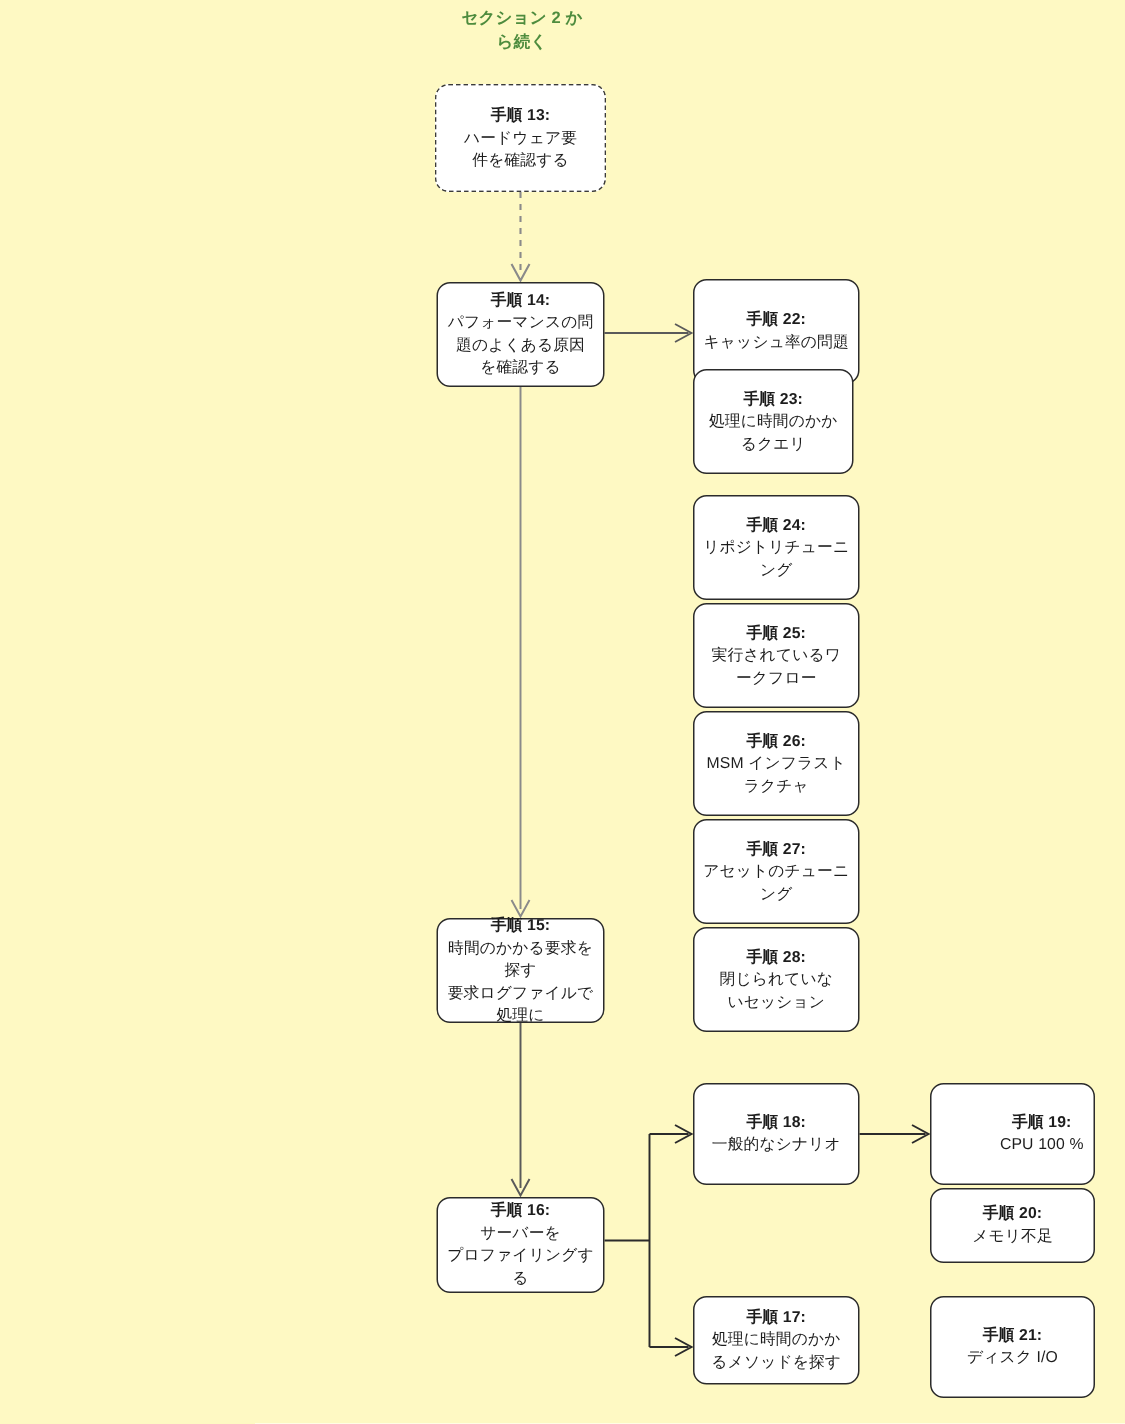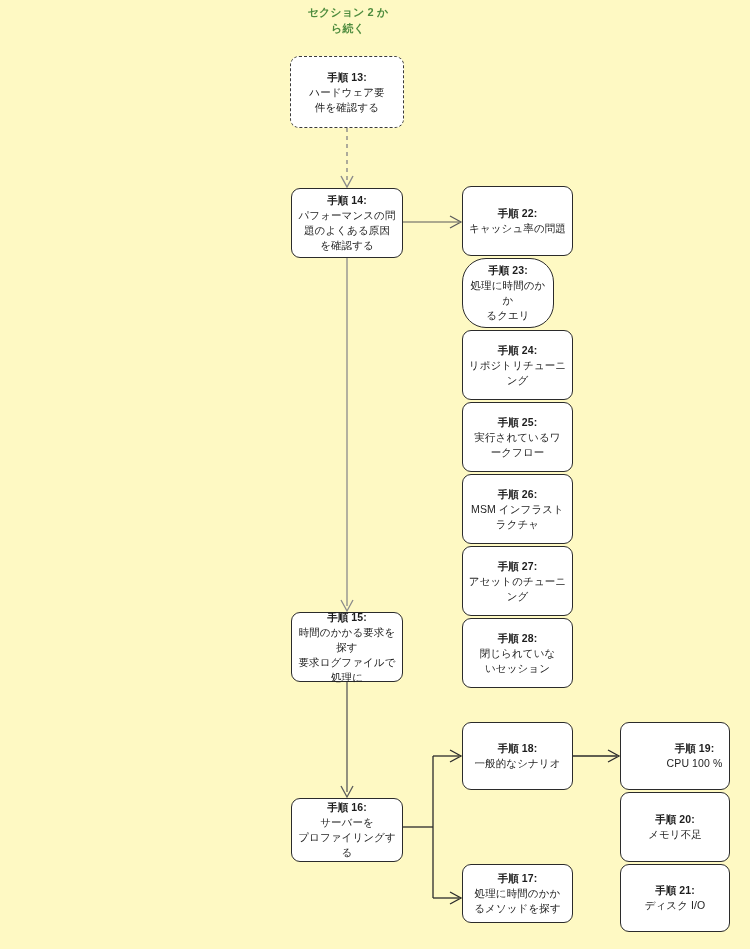--- a/index.html
+++ b/index.html
@@ -151,36 +151,36 @@
   <div class="node" style="left:462px; top:722px; width:111px; height:68px;">
     <div class="title">手順 18:</div>
     <div class="body">一般的なシナリオ</div>
   </div>
 
   <div class="node" style="left:620px; top:722px; width:110px; height:68px;padding-left:44px;">
     <div class="title">手順 19:</div>
     <div class="body">CPU 100 %</div>
   </div>
 
-  <div class="node" style="left:620px; top:792px; width:110px; height:70px;">
+  <div class="node" style="left:620px; top:792px; width:110px; height:50px;">
     <div class="title">手順 20:</div>
     <div class="body">メモリ不足</div>
   </div>
 
   <div class="node" style="left:620px; top:864px; width:110px; height:68px;">
     <div class="title">手順 21:</div>
     <div class="body">ディスク I/O</div>
   </div>
 
   <div class="node" style="left:462px; top:186px; width:111px; height:70px;">
     <div class="title">手順 22:</div>
     <div class="body">キャッシュ率の問題</div>
   </div>
 
-  <div class="node" style="left:462px; top:258px; width:92px; height:70px;border-radius:24px;">
+  <div class="node" style="left:462px; top:246px; width:107px; height:70px;">
     <div class="title">手順 23:</div>
     <div class="body">処理に時間のかか</div>
     <div class="body">るクエリ</div>
   </div>
 
   <div class="node" style="left:462px; top:330px; width:111px; height:70px;">
     <div class="title">手順 24:</div>
     <div class="body">リポジトリチューニング</div>
   </div>
 

